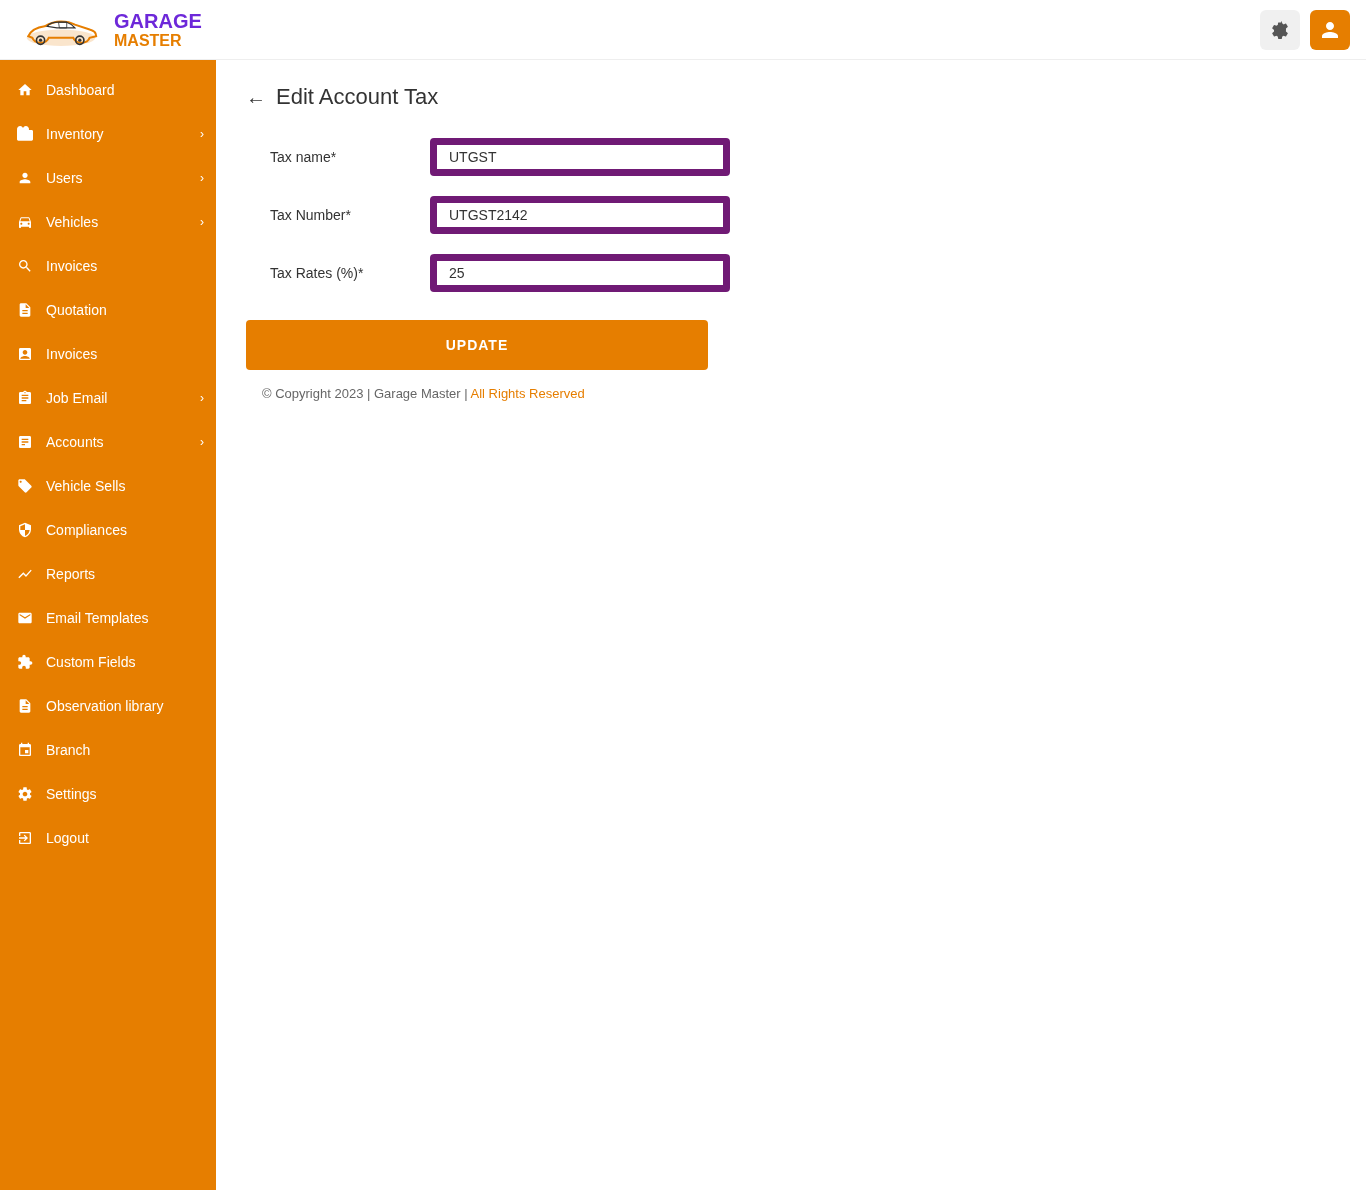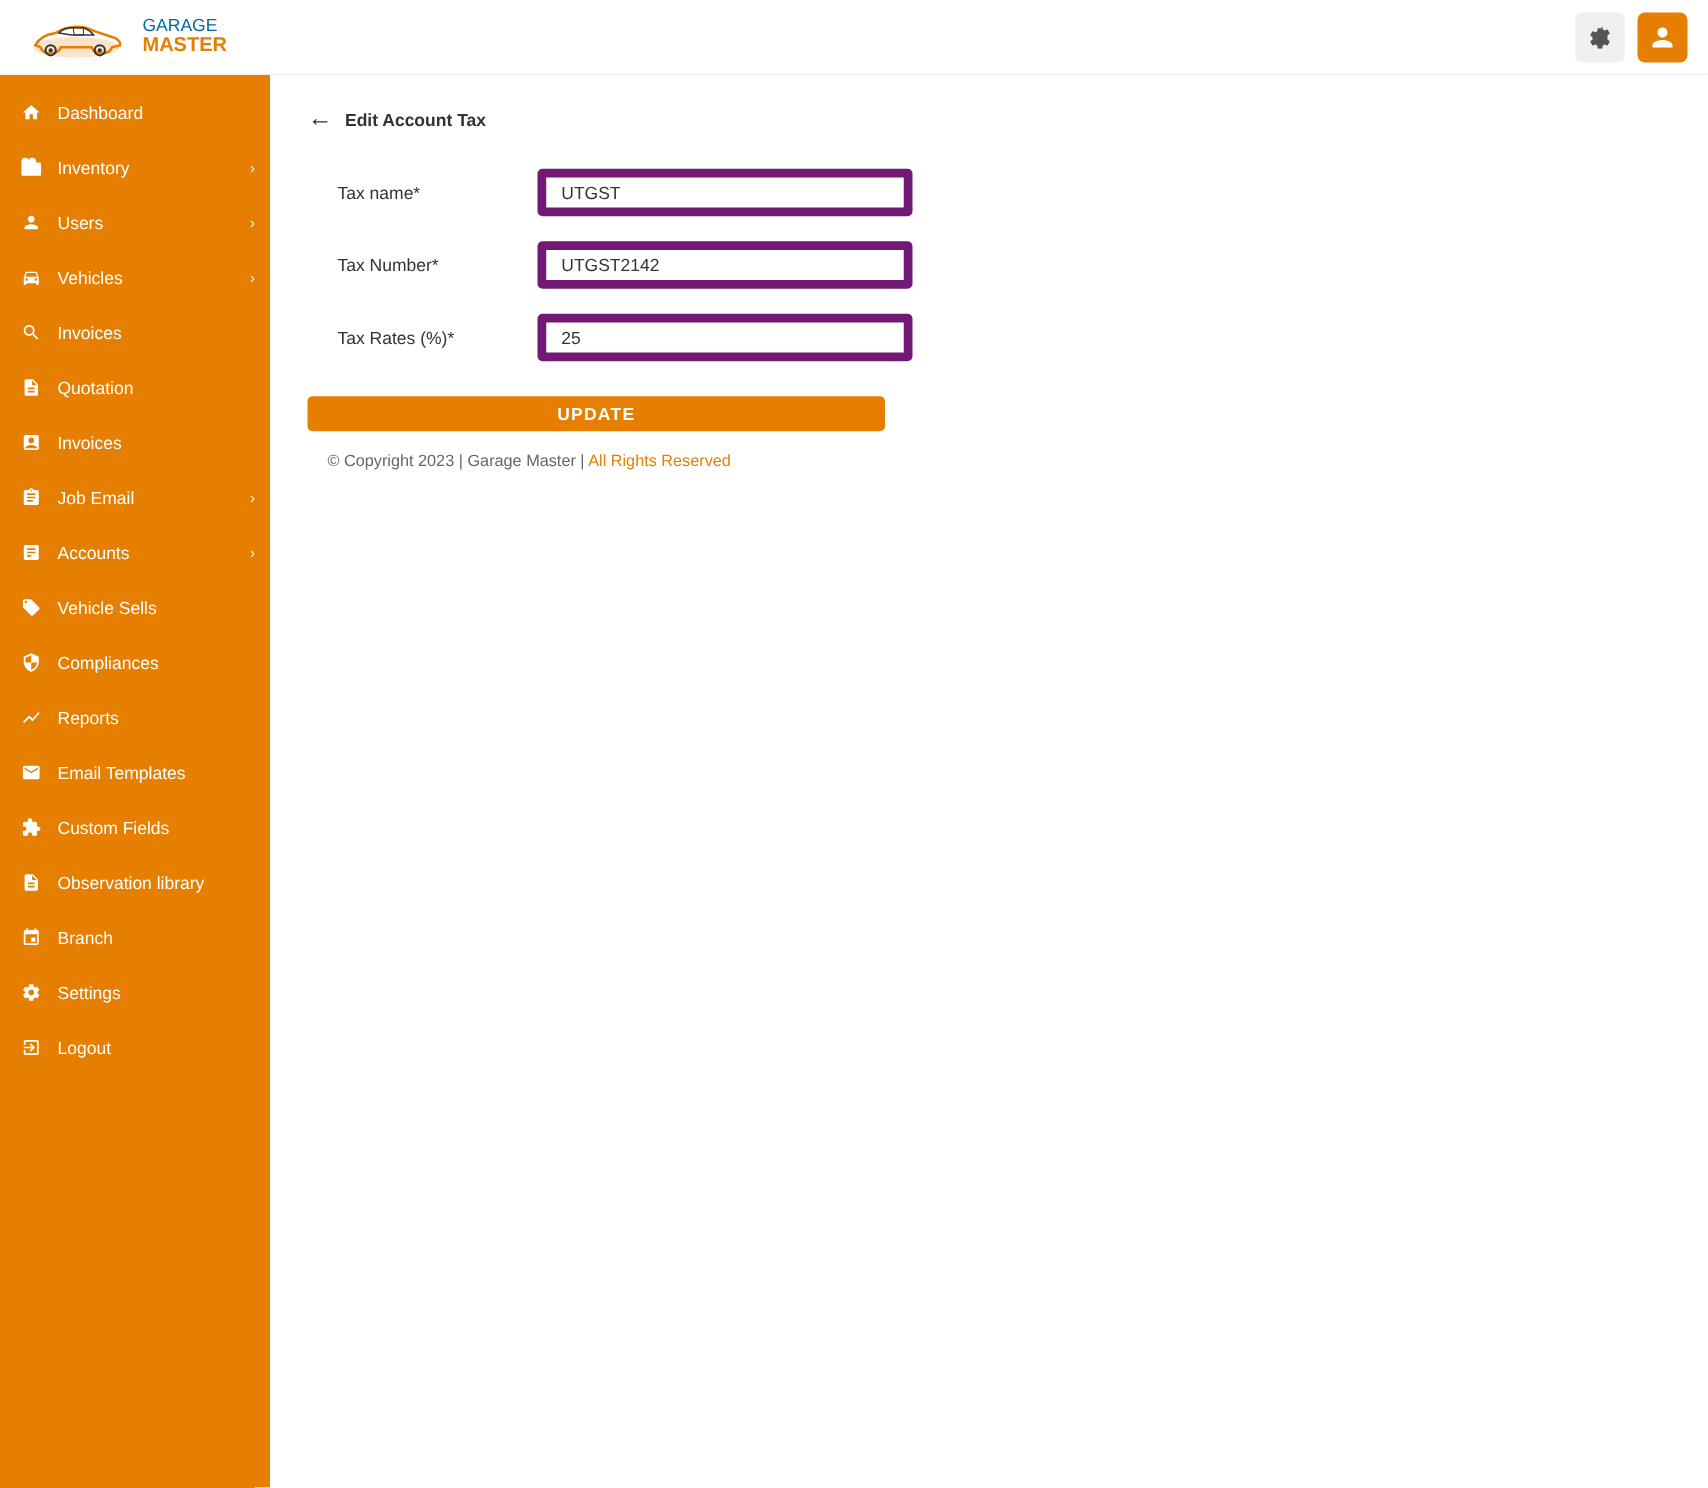--- a/index.html
+++ b/index.html
@@ -25,23 +25,23 @@
       align-items: center;
       gap: 8px;
       width: 200px;
     }
     .logo-text {
       display: flex;
       flex-direction: column;
       line-height: 1.1;
     }
     .logo-garage {
-      font-weight: 400;
-      font-size: 14px;
-      color: #0369a1;
+      font-weight: 700;
+      font-size: 20px;
+      color: #6d28d9;
     }
     .logo-master {
       font-weight: 700;
       font-size: 16px;
       color: #e67e00;
     }
     .header-actions {
       display: flex;
       align-items: center;
       gap: 10px;
@@ -115,22 +115,22 @@
       align-items: center;
       gap: 10px;
       margin-bottom: 28px;
     }
     .back-arrow {
       font-size: 20px;
       color: #333;
       cursor: pointer;
     }
     .page-title {
-      font-size: 14px;
-      font-weight: 700;
+      font-size: 22px;
+      font-weight: 400;
       color: #333;
     }
 
     
     .form-section {
       max-width: 700px;
     }
     .form-row {
       display: flex;
       align-items: center;
@@ -150,21 +150,21 @@
       border: 7px solid #701a75;
       border-radius: 4px;
       padding: 0 12px;
       font-size: 14px;
       color: #333;
       outline: none;
     }
     .update-btn {
       margin-top: 8px;
       width: 462px;
-      height: 28px;
+      height: 50px;
       background: #e67e00;
       color: white;
       font-size: 14px;
       font-weight: 700;
       letter-spacing: 1px;
       border: none;
       border-radius: 4px;
       cursor: pointer;
     }
 

